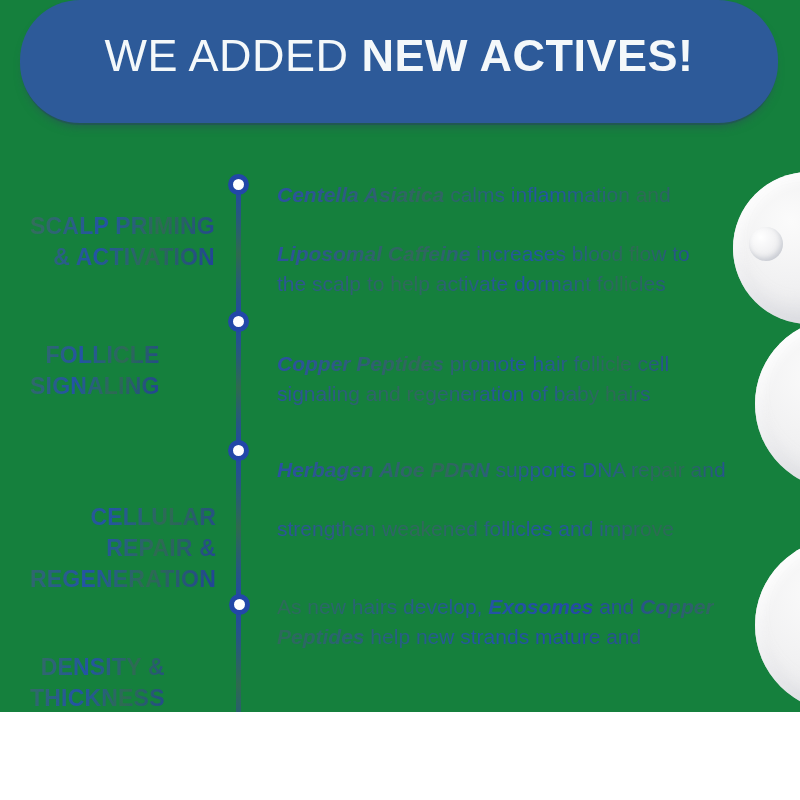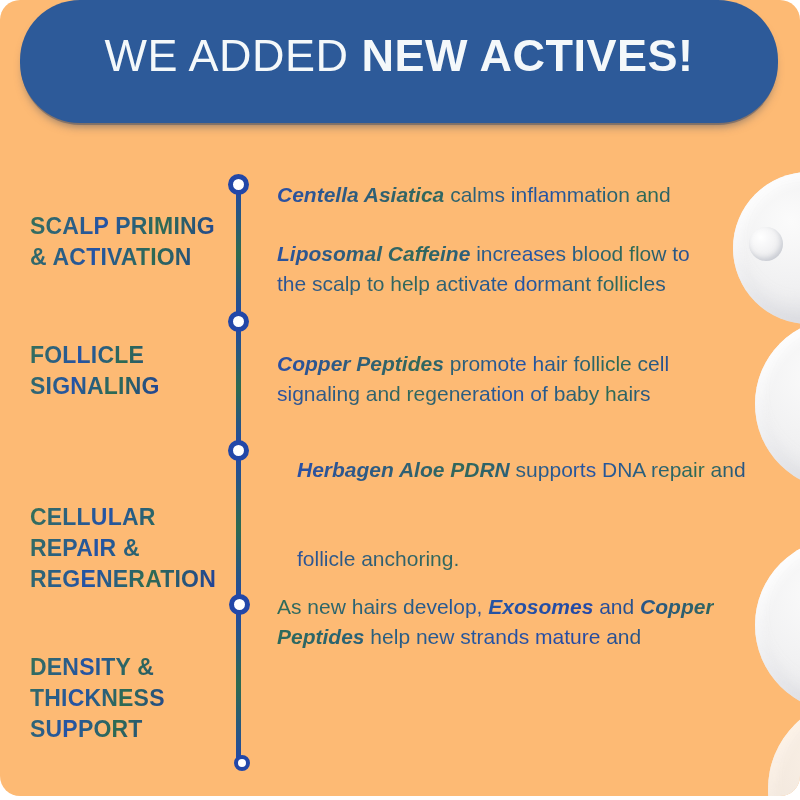--- a/index.html
+++ b/index.html
@@ -1,20 +1,19 @@
 <!DOCTYPE html>
 <html><head>
 <meta charset="utf-8">
 <style>
   html,body { margin:0; padding:0; background:#ffffff; }
   .canvas {
-    position:relative; width:800px; height:796px; overflow:hidden;
-    background:#fdba74;
+    position:relative; width:800px; height:712px; overflow:hidden;
+    background:#15803d;
     font-family:"Liberation Sans","DejaVu Sans",sans-serif;
-    border-radius:20px;
   }
 
   
   .bubble {
     position:absolute; border-radius:50%;
     background: radial-gradient(circle at 38% 32%, #fbfbfb 0%, #f1f1f2 45%, #eaeaec 70%, #e1e1e4 100%);
     box-shadow: inset -8px -12px 20px rgba(185,190,200,0.35), inset 5px 7px 12px rgba(255,255,255,0.9);
   }
   .b1 { left:733px; top:172px; width:152px; height:152px; }
   .b2 { left:755px; top:318px; width:172px; height:172px; }
@@ -53,21 +52,21 @@
     position:absolute; width:11px; height:11px;
     border:5px solid #2247a8; border-radius:50%; background:#ffffff;
   }
   .d1 { left:228px; top:174px; }
   .d2 { left:228px; top:311px; }
   .d3 { left:228px; top:440px; }
   .d4 { left:229px; top:594px; }
   .d5 { left:234px; top:755px; width:8px; height:8px; border-width:4.5px; }
 
   
-  .grad-h { color:#2b5a8a; }
+  .grad-h { color:#2b5a8a;text-align:right; }
   .grad-p { color:#2b568f; }
   @supports ((-webkit-background-clip: text) or (background-clip: text)) {
     .grad-h {
       background-image: linear-gradient(108deg, #357055 0%, #2453a6 38%, #2e6b52 66%, #21419d 100%);
       -webkit-background-clip:text; background-clip:text;
       -webkit-text-fill-color:transparent; color:transparent;
     }
     .grad-p {
       background-image: linear-gradient(104deg, #2b4fa6 0%, #31685a 35%, #2453a6 62%, #2e6b52 85%, #2549a5 100%);
       -webkit-background-clip:text; background-clip:text;
@@ -81,21 +80,21 @@
   
   .heading {
     position:absolute; left:30px; white-space:nowrap;
     font-weight:800; font-size:23px; line-height:31px; letter-spacing:0.2px;
   }
   .h-1 { top:211px; } .h-2 { top:340px; } .h-3 { top:458px;margin-top:44px; } .h-4 { top:620px;margin-top:32px; }
   .para {
     position:absolute; left:277px; white-space:nowrap;
     font-size:21px; line-height:29.5px;
   }
-  .p-1 { top:180px; } .p-2 { top:349px; } .p-3 { top:455px;margin-left:20px; } .p-4 { top:592px; }
+  .p-1 { top:180px; } .p-2 { top:349px; } .p-3 { top:455px; } .p-4 { top:592px; }
   .para .em { font-weight:700; font-style:italic; }
 </style>
 </head>
 <body>
 
 <div class="canvas">
 
   <div class="bubble b1">
     <div class="droplet"></div>
   </div>
@@ -117,18 +116,18 @@
       <div class="dot d4"></div>
       <div class="dot d5"></div>
     </div>
 
   <div id="sections">
       <div class="heading grad-h h-1">SCALP PRIMING<br>&amp; ACTIVATION</div>
       <div class="para grad-p p-1"><span class="em">Centella Asiatica</span><span> calms inflammation and</span><br><br><span class="em">Liposomal Caffeine</span><span> increases blood flow to</span><br><span>the scalp to help activate dormant follicles</span></div>
       <div class="heading grad-h h-2">FOLLICLE<br>SIGNALING</div>
       <div class="para grad-p p-2"><span class="em">Copper Peptides</span><span> promote hair follicle cell</span><br><span>signaling and regeneration of baby hairs</span></div>
       <div class="heading grad-h h-3">CELLULAR<br>REPAIR &amp;<br>REGENERATION</div>
-      <div class="para grad-p p-3"><span class="em">Herbagen Aloe PDRN</span><span> supports DNA repair and</span><br><br><br><span>follicle anchoring.</span></div>
+      <div class="para grad-p p-3"><span class="em">Herbagen Aloe PDRN</span><span> supports DNA repair and</span><br><br><span>strengthen weakened follicles and improve</span><br></div>
       <div class="heading grad-h h-4">DENSITY &amp;<br>THICKNESS<br>SUPPORT</div>
       <div class="para grad-p p-4 alt"><span>As new hairs develop, </span><span class="em">Exosomes</span><span> and </span><span class="em">Copper</span><br><span class="em">Peptides</span><span> help new strands mature and</span><br></div>
     </div>
 
 </div>
 
 </body></html>

